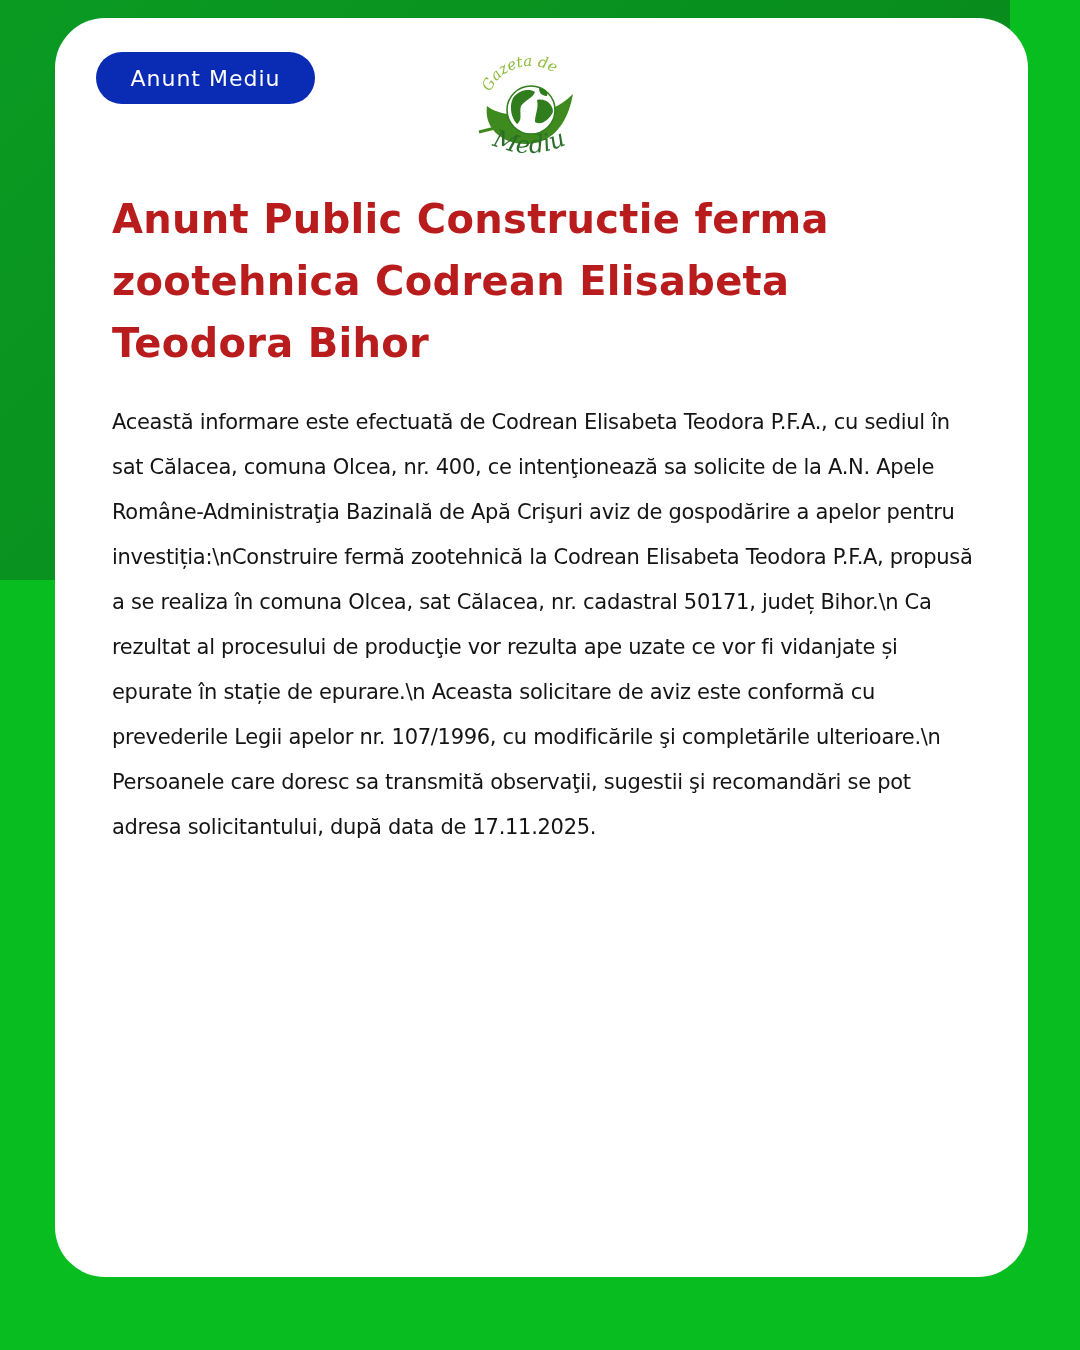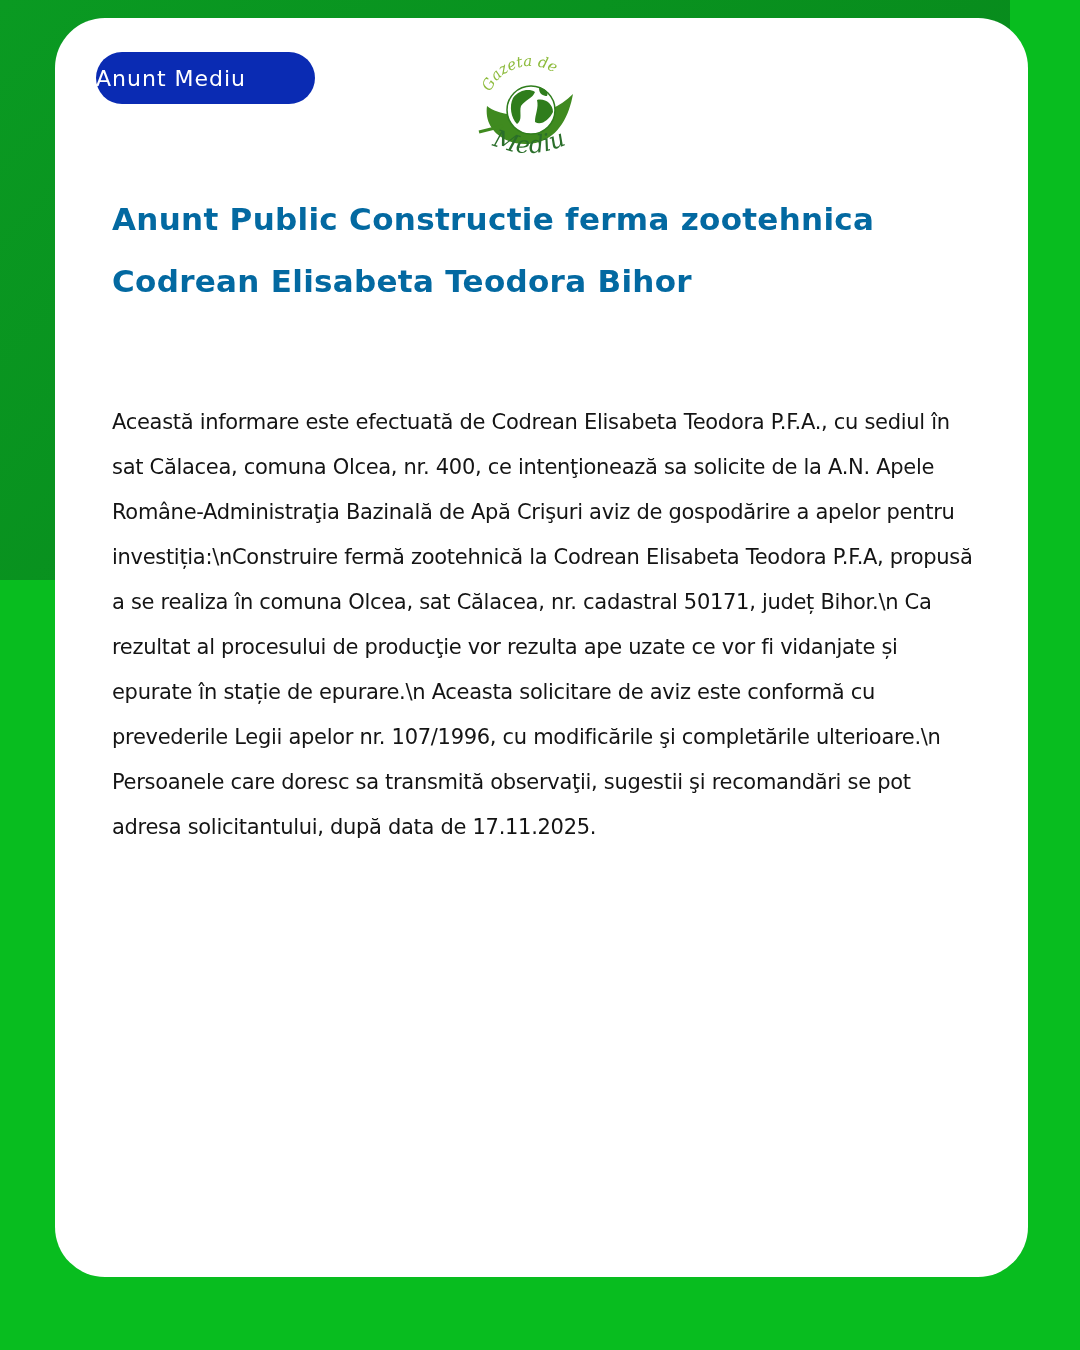--- a/index.html
+++ b/index.html
@@ -25,35 +25,35 @@
     .pill {
       position: absolute;
       left: 41px; top: 34px;
       width: 219px; height: 52px;
       border-radius: 26px;
       background: #0a2bb3;
       color: #ffffff;
       font-family: "DejaVu Sans", sans-serif;
       font-size: 22px;
       letter-spacing: 1px;
-      display: flex; align-items: center; 
+      display: flex; align-items: center; justify-content: center;
     }
     .logo {
       position: absolute;
       left: 418px; top: 36px;
       width: 112px; height: 118px;
     }
     .title {
       position: absolute;
       left: 57px; top: 170px;
       width: 860px;
-      color: #0369a1;
+      color: #b91c1c;
       font-family: "DejaVu Sans", sans-serif;
       font-weight: bold;
-      font-size: 31px;
+      font-size: 40px;
       line-height: 62px;
       letter-spacing: 0.3px;
     }
     .body-text {
       position: absolute;
       left: 57px; top: 382px;
       width: 870px;
       color: #141414;
       font-family: "DejaVu Sans", sans-serif;
       font-size: 21px;

